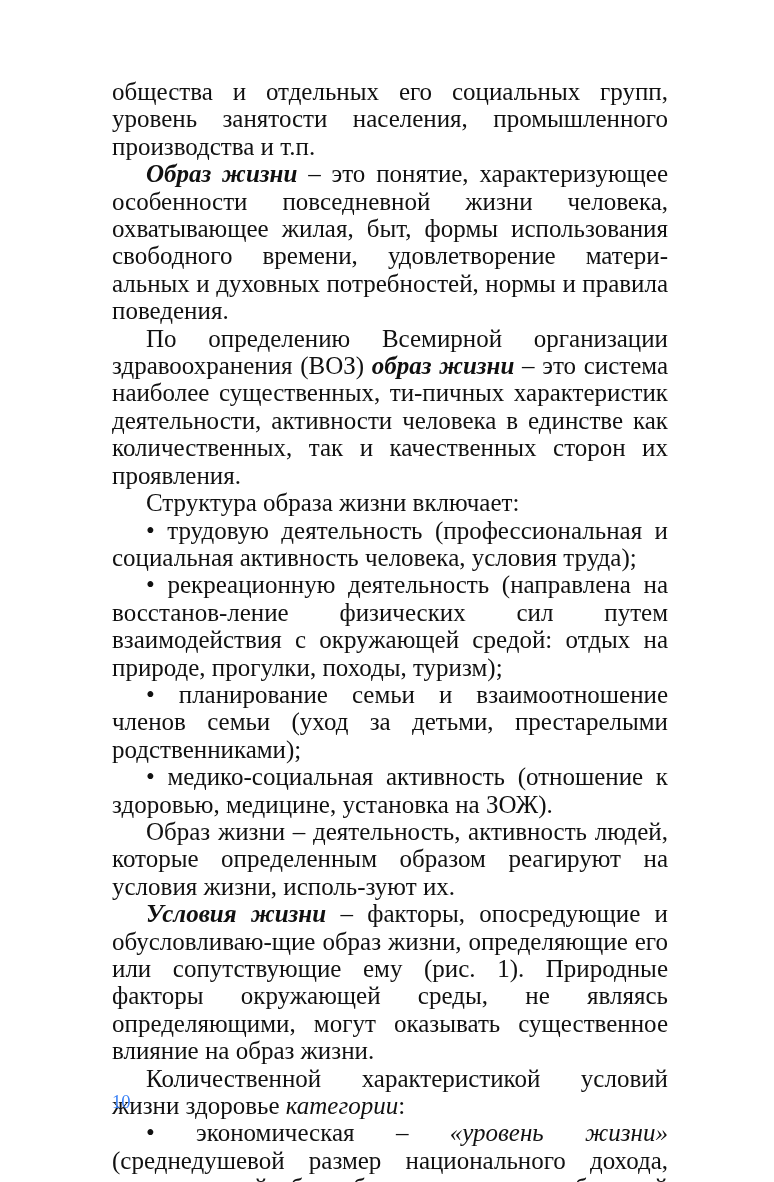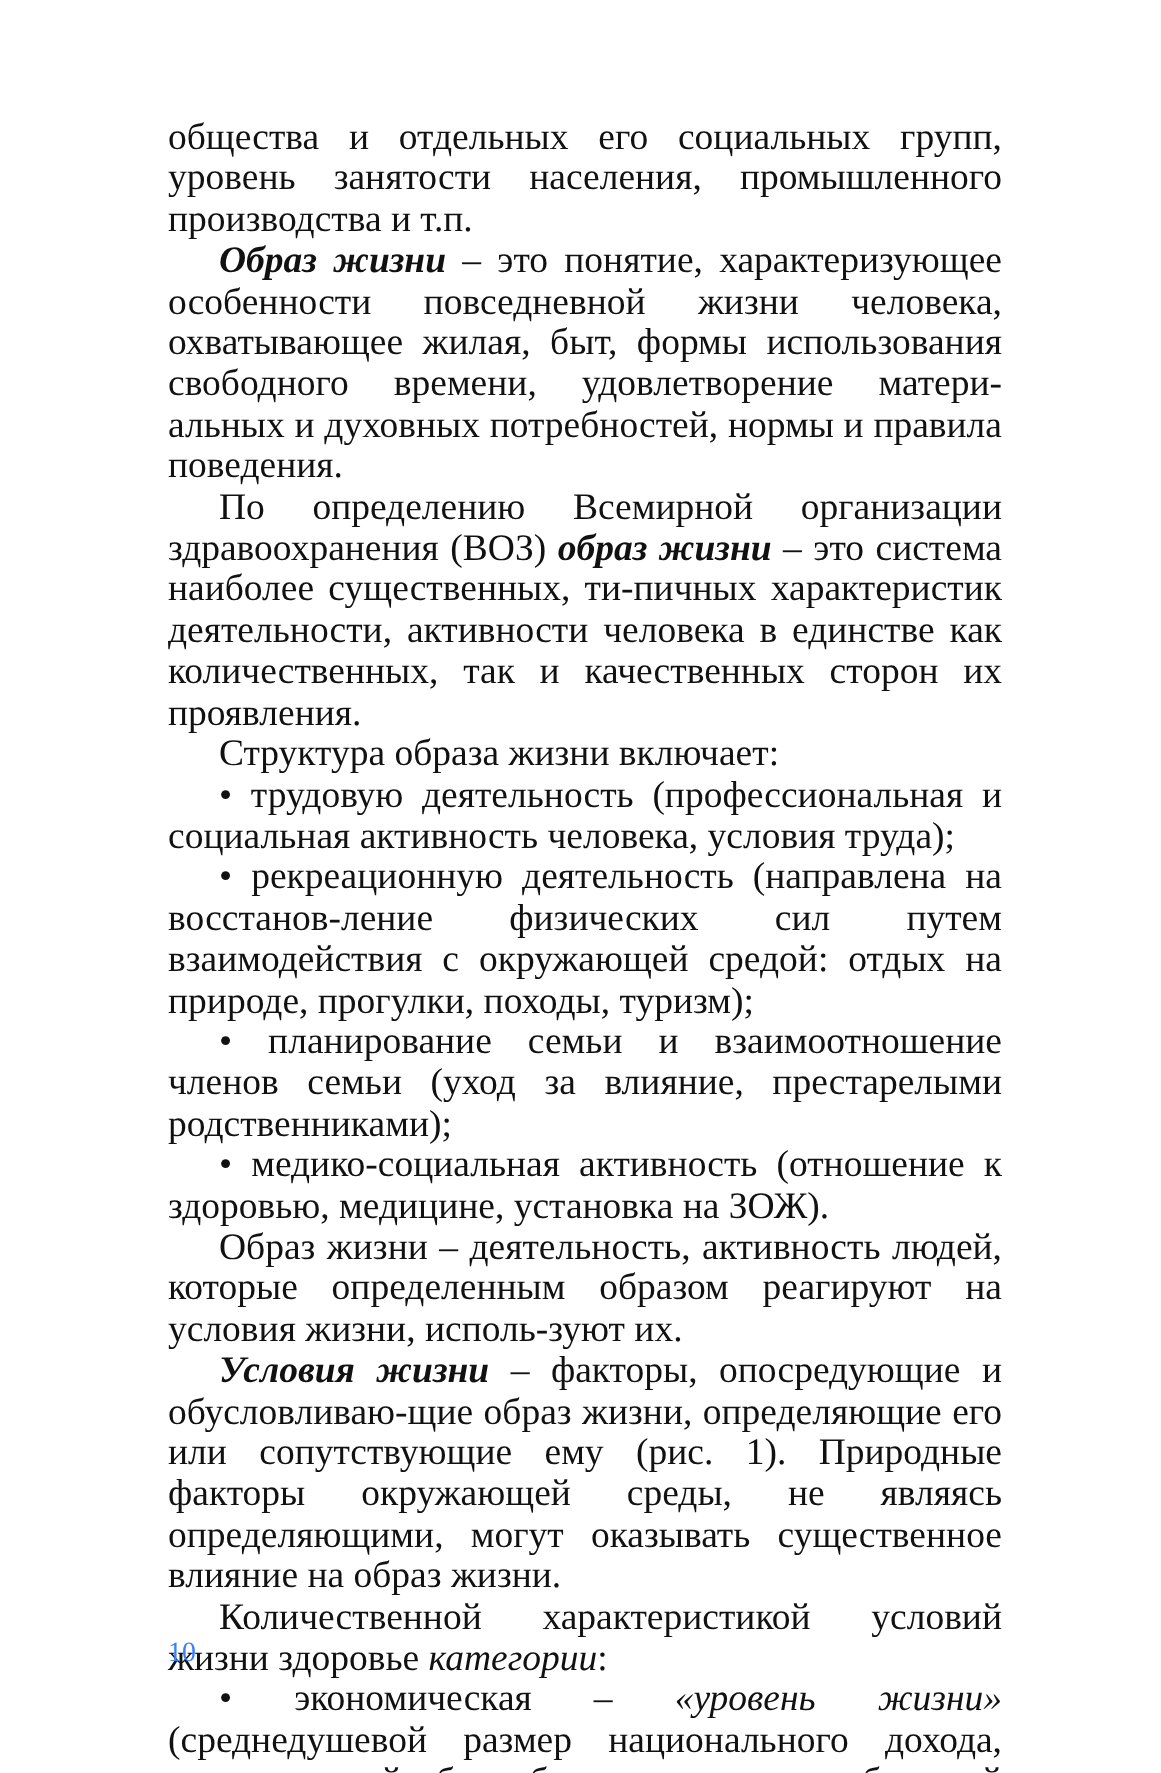--- a/index.html
+++ b/index.html
@@ -60,21 +60,21 @@
 <body>
 
 <div class="page">
   <div class="content">
       <p class="para"><span>общества и отдельных его социальных групп, уровень занятости населения, промышленного производства и т.п.</span></p>
       <p class="para indent"><b>Образ жизни</b><span> – это понятие, характеризующее особенности повседневной жизни человека, охватывающее жилая, быт, формы использования свободного времени, удовлетворение матери-альных и духовных потребностей, нормы и правила поведения.</span></p>
       <p class="para indent"><span>По определению Всемирной организации здравоохранения (ВОЗ) </span><b>образ жизни</b><span> – это система наиболее существенных, ти-пичных характеристик деятельности, активности человека в единстве как количественных, так и качественных сторон их проявления.</span></p>
       <p class="para indent"><span>Структура образа жизни включает:</span></p>
       <p class="para indent"><span>• трудовую деятельность (профессиональная и социальная активность человека, условия труда);</span></p>
       <p class="para indent"><span>• рекреационную деятельность (направлена на восстанов-ление физических сил путем взаимодействия с окружающей средой: отдых на природе, прогулки, походы, туризм);</span></p>
-      <p class="para indent"><span>• планирование семьи и взаимоотношение членов семьи (уход за влияние, престарелыми родственниками);</span></p>
+      <p class="para indent"><span>• планирование семьи и взаимоотношение членов семьи (уход за детьми, престарелыми родственниками);</span></p>
       <p class="para indent"><span>• медико-социальная активность (отношение к здоровью, медицине, установка на ЗОЖ).</span></p>
       <p class="para indent"><span>Образ жизни – деятельность, активность людей, которые определенным образом реагируют на условия жизни, исполь-зуют их.</span></p>
       <p class="para indent"><b>Условия жизни</b><span> – факторы, опосредующие и обусловливаю-щие образ жизни, определяющие его или сопутствующие ему (рис. 1). Природные факторы окружающей среды, не являясь определяющими, могут оказывать существенное влияние на образ жизни.</span></p>
       <p class="para indent"><span>Количественной характеристикой условий жизни здоровье </span><em>категории</em><span>:</span></p>
       <p class="para indent"><span>• экономическая – </span><em>«уровень жизни»</em><span> (среднедушевой размер национального дохода, среднегодовой объем благ и услуг, по-требляемый населением, доля питания в структуре потребле-ния);</span></p>
     </div>
   <div class="folio">10</div>
 </div>
 
 </body></html>

